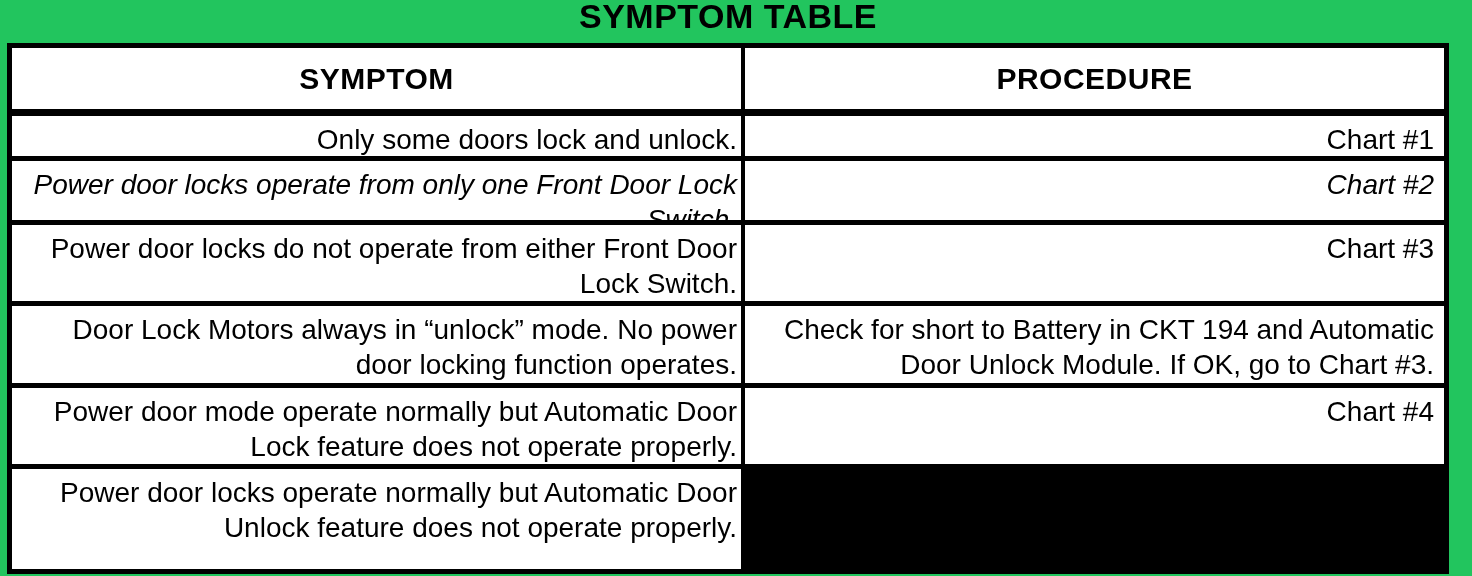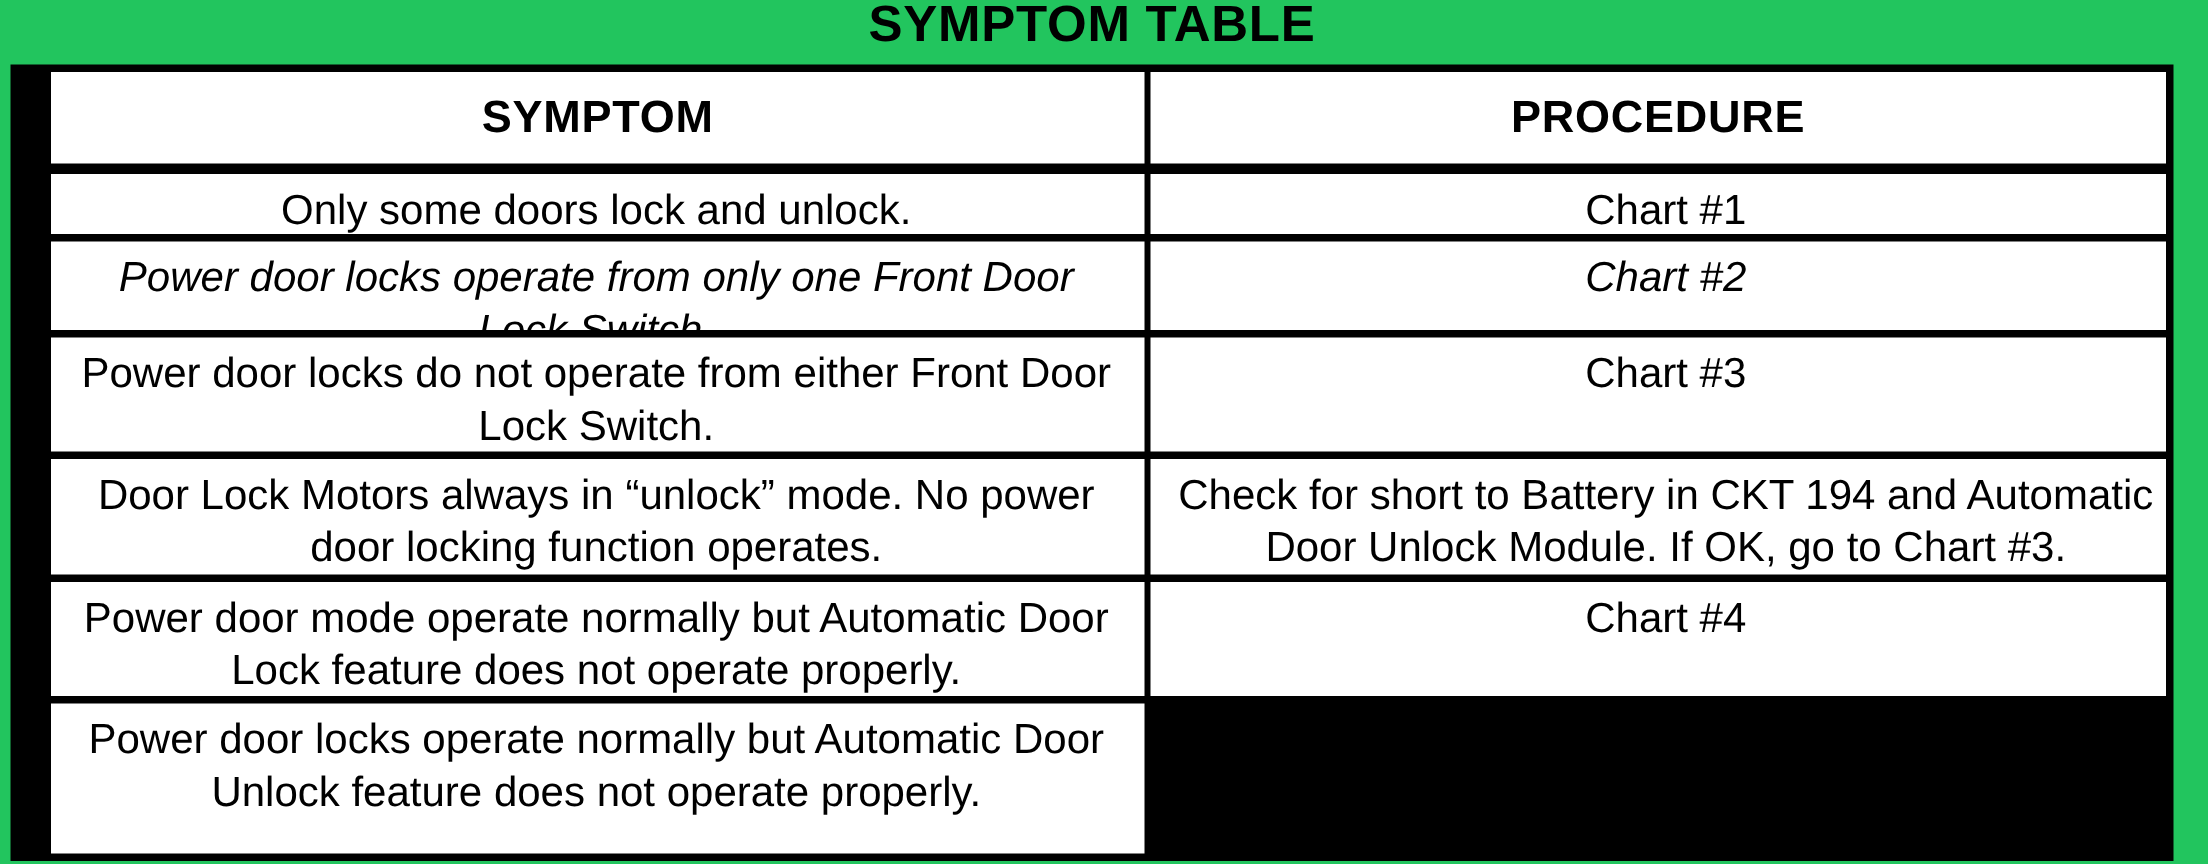--- a/index.html
+++ b/index.html
@@ -37,21 +37,20 @@
     background: #000000;
     padding: 5px;
     display: flex;
     flex-direction: column;
     gap: 5px;
   }
   .row {
     display: grid;
     grid-template-columns: 729px 1fr;
     column-gap: 4px;
-    margin-left: 22px;
   }
   .row:nth-child(1) { height: 61px; margin-bottom: 2px; }
   .row:nth-child(2) { height: 40px; }
   .row:nth-child(3) { height: 59px; font-style: italic; }
   .row:nth-child(4) { height: 76px; }
   .row:nth-child(5) { height: 77px; }
   .row:nth-child(6) { height: 76px; }
   .row:nth-child(7) { height: 100px; gap: 48px; }
   .cell {
     background: #ffffff;
@@ -65,28 +64,28 @@
     font-size: 30px;
     font-weight: bold;
     letter-spacing: 0.5px;
   }
   .cell.body {
     font-size: 28px;
     line-height: 35px;
     padding-top: 6px;
   }
   .cell.body.sym {
-    text-align: center;
+    text-align: right;
     padding-left: 14px;
-    padding-right: 16px;
+    padding-right: 4px;
   }
   .cell.body.proc {
-    text-align: center;
+    text-align: right;
     padding-left: 10px;
-    padding-right: 0;
+    padding-right: 10px;
   }
 </style>
 </head>
 <body>
 
 <div class="page">
   <div class="doc-title">SYMPTOM TABLE</div>
 
   <div class="symptom-table">
     <div class="row">

